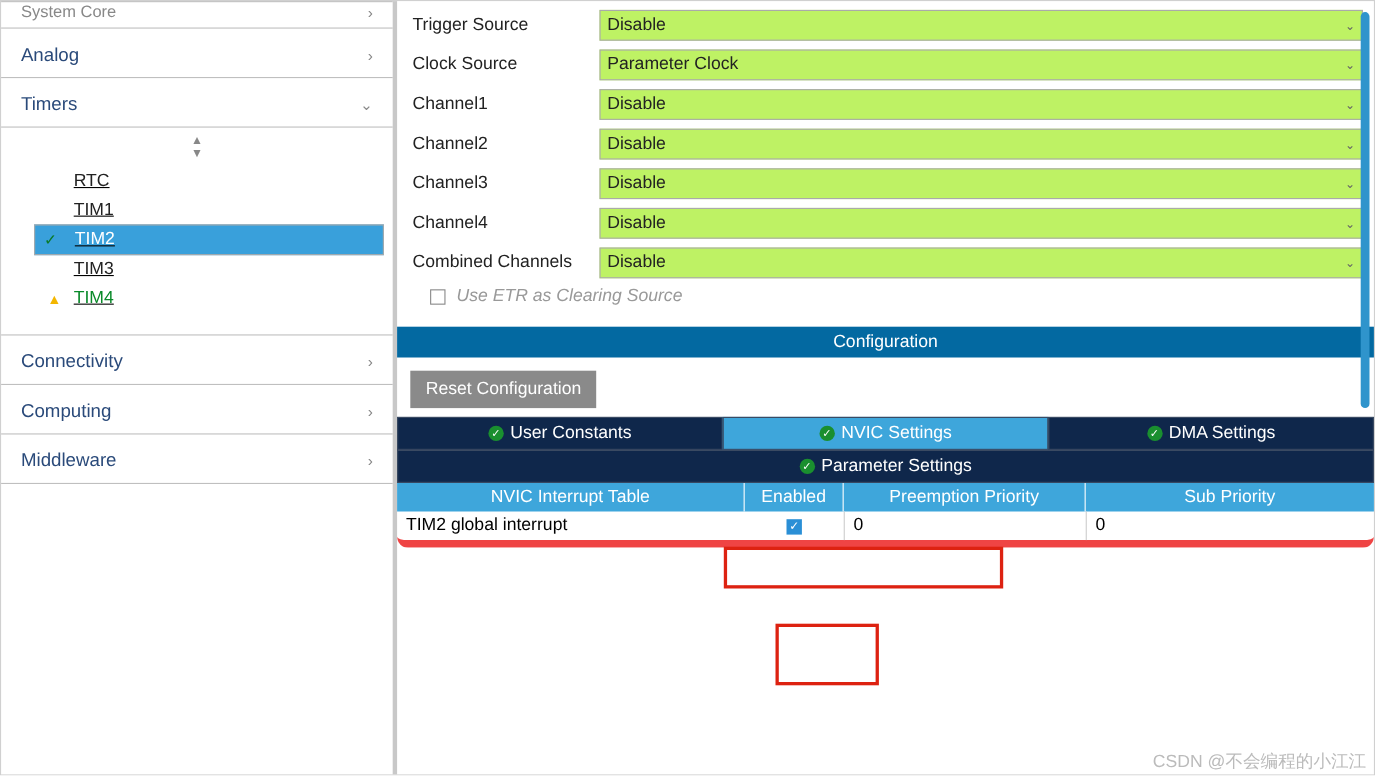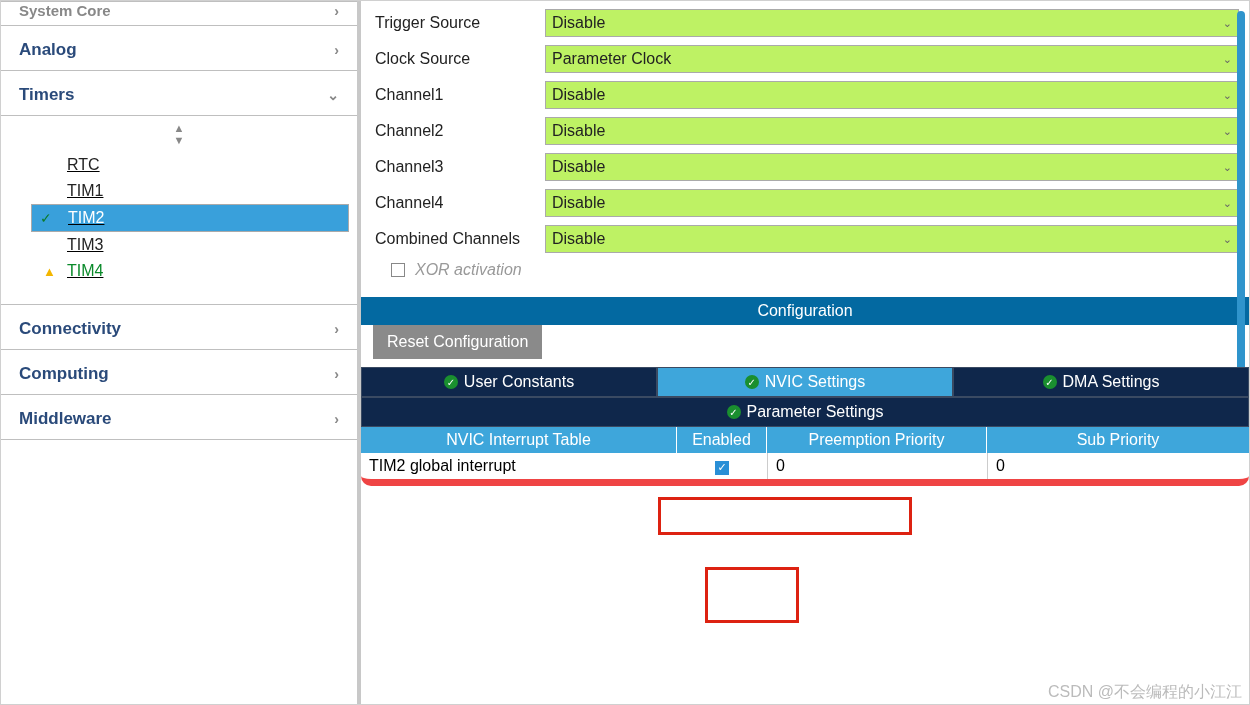--- a/index.html
+++ b/index.html
@@ -1,39 +1,39 @@
 <!DOCTYPE html>
 <html><head>
 <meta charset="utf-8">
 <style>
   * { box-sizing: border-box; margin: 0; padding: 0; font-family: Arial, Helvetica, sans-serif; }
   body { width: 1250px; height: 705px; background: #fff; position: relative; overflow: hidden; }
   .wrap { display: flex; height: 100%; border: 1px solid #d0d0d0; }
   .side { width: 360px; border-right: 4px solid #c8c8c8; padding: 0; }
-  .cat { color: #2a4a7a; font-size: 17px; padding: 14px 18px 10px 18px; display: flex; justify-content: space-between; align-items: center; border-bottom: 1px solid #bfbfbf; cursor: pointer; font-weight: bold; }
+  .cat { color: #2a4a7a; font-size: 17px; padding: 14px 18px 10px 18px; display: flex; justify-content: space-between; align-items: center; border-bottom: 1px solid #bfbfbf; cursor: pointer; }
   .cat.top { border-top: 1px solid #bfbfbf; color: #888; font-size: 15px; padding-top: 0; padding-bottom: 6px; }
   .chev { color: #888; font-size: 14px; }
   .updn { text-align: center; color: #888; font-size: 11px; padding: 6px 0; }
   .items { padding-bottom: 20px; text-decoration: underline; }
   .item { padding: 2px 0 2px 66px; font-size: 16px; color: #222; cursor: pointer; position: relative; line-height: 22px; }
   .item.sel { background: #39a0db; color: #fff; margin: 0 8px 0 30px; padding-left: 36px; }
   .item.sel::before { content: "✓"; position: absolute; left: 8px; color: #0b7a2a; font-size: 14px; top: 2px; }
   .item.warn { color: #0a8a2a; }
   .item.warn::before { content: "▲"; position: absolute; left: 42px; color: #f3b600; font-size: 13px; top: 3px; }
   .main { flex: 1; display: flex; flex-direction: column; position: relative; }
   .formarea { padding: 0 10px 10px 14px; }
   .row { display: flex; align-items: center; margin: 8px 0; }
   .lab { width: 170px; text-align: left; font-size: 16px; color: #222; padding-right: 6px; }
   .sel { flex: 1; border: 1px solid #aaa; height: 28px; display: flex; align-items: center; justify-content: space-between; padding: 0 6px; font-size: 16px; color: #222; background: #bef264; }
   .sel .arr { color: #666; font-size: 11px; }
   .cbrow { padding-left: 16px; display: flex; align-items: center; margin: 8px 0; color: #999; font-style: italic; font-size: 16px; }
   .cb { width: 14px; height: 14px; border: 1px solid #888; margin-right: 10px; }
   .scrollbar { position: absolute; right: 4px; top: 10px; width: 8px; height: 360px; background: #2f94cc; border-radius: 4px; }
   .cfgbar { background: #0369a1; color: #fff; text-align: center; font-size: 16px; padding: 5px 0; }
-  .btnarea { padding: 0 12px 8px 12px; border-radius: 24px; }
+  .btnarea { padding: 12px 12px 8px 12px; border-radius: 24px; }
   .rstbtn { background: #8a8a8a; color: #fff; border: none; padding: 8px 14px; font-size: 16px; cursor: pointer; }
   .tabs { background: #0f274b; color: #fff; display: flex; flex-wrap: wrap; }
   .tab { flex: 1 1 33%; text-align: center; padding: 5px 0; font-size: 16px; border: 1px solid #3a4a62; display: flex; align-items: center; justify-content: center; gap: 6px; cursor: pointer; }
   .tab.full { flex: 1 1 100%; }
   .tab.act { background: #3ea6db; }
   .okicon { width: 14px; height: 14px; background: #1a8f2f; border-radius: 50%; display: inline-flex; align-items: center; justify-content: center; color: #fff; font-size: 10px; }
   .thead { display: flex; background: #3ea6db; color: #fff; font-size: 16px; }
   .th { padding: 4px 8px; text-align: center; border-right: 1px solid #fff; }
   .th1 { width: 316px; }
   .th2 { width: 90px; }
@@ -137,21 +137,21 @@
           <div class="row">
             <div class="lab">Combined Channels</div>
             <div class="sel">
               <span>Disable</span>
               <span class="arr">⌄</span>
             </div>
           </div>
         </div>
       <div class="cbrow">
         <span class="cb"></span>
-        <span>XOR activation</span>
+        <span>Use ETR as Clearing Source</span>
       </div>
     </div>
 
     <div class="cfgbar">Configuration</div>
     <div class="btnarea">
       <button class="rstbtn">Reset Configuration</button>
     </div>
     <div class="tabs" style="position:relative">
       <div class="tab">
         <span class="okicon">✓</span>

